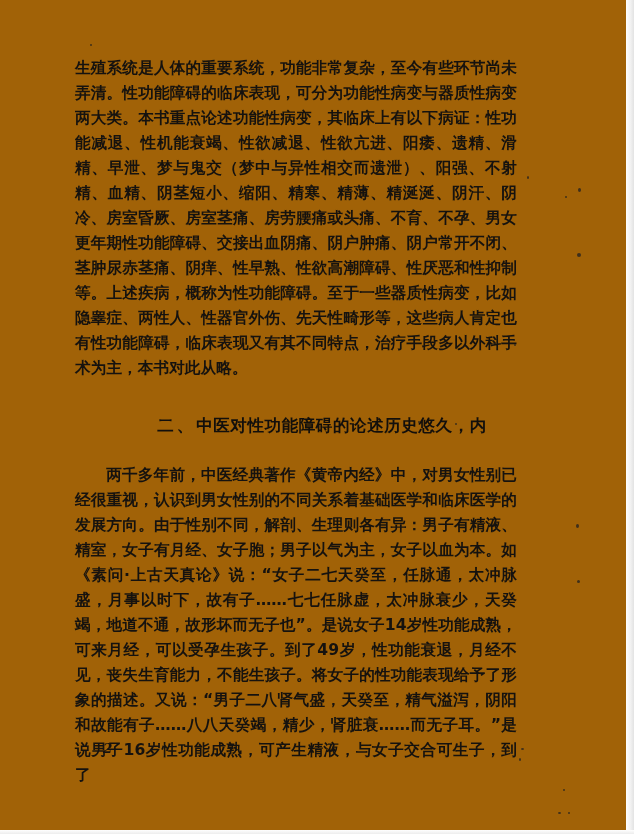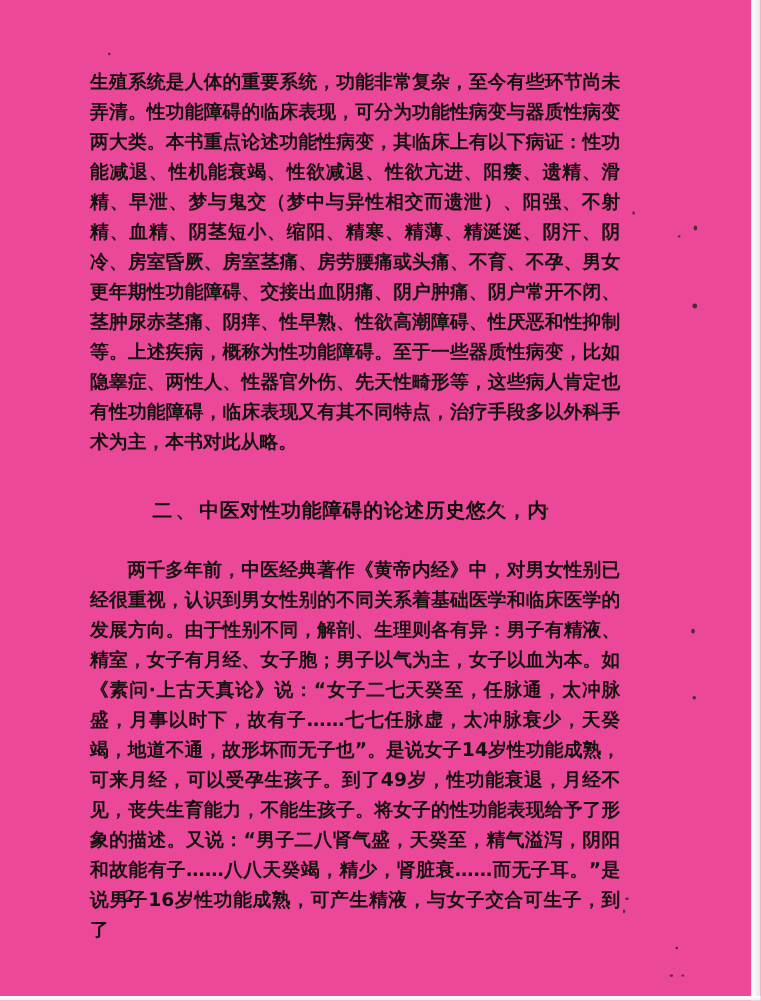--- a/index.html
+++ b/index.html
@@ -8,21 +8,21 @@
     padding: 0;
     background: #ffffff;
   }
   body {
     font-family: "DejaVu Sans", "Liberation Sans", sans-serif;
   }
   #page {
     position: relative;
     width: 634px;
     height: 834px;
-    background: #ec4899;
+    background: #a16207;
     overflow: hidden;
     box-sizing: border-box;
   }
   
   #scan-edge-right {
     position: absolute;
     top: 0;
     right: 0;
     width: 8px;
     height: 834px;
@@ -65,20 +65,21 @@
   .section-heading {
     margin: 0;
     padding-left: 52px;
     font-size: 16.5px;
     line-height: 27px;
     font-weight: 700;
     color: #120f0c;
     letter-spacing: 0.6px;
     font-family: "DejaVu Sans", "Liberation Sans", sans-serif;
     text-indent: -0px;
+    text-align: center;
   }
   .heading-num {
     letter-spacing: 3px;
   }
   .heading-body {
     display: inline;
   }
   .heading-line2 {
     display: block;
     padding-left: 52px;

